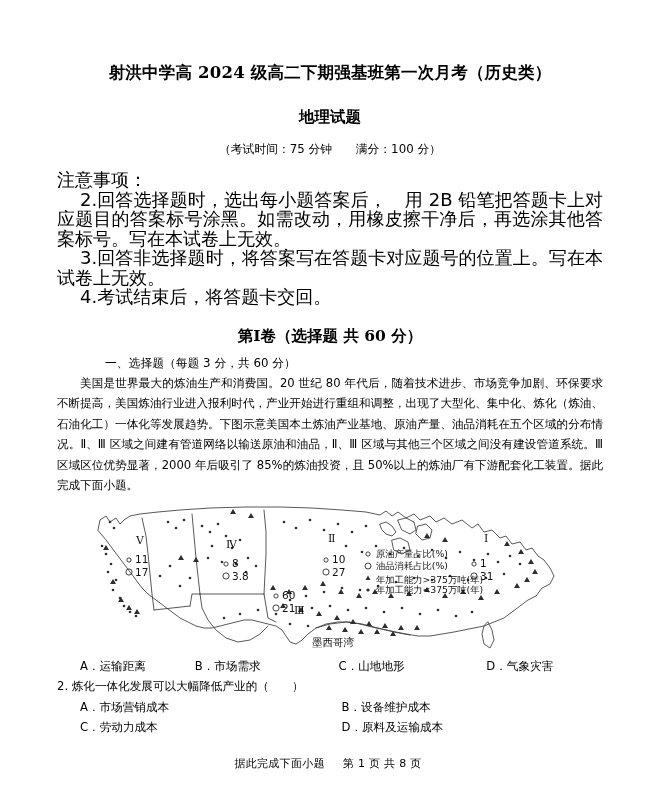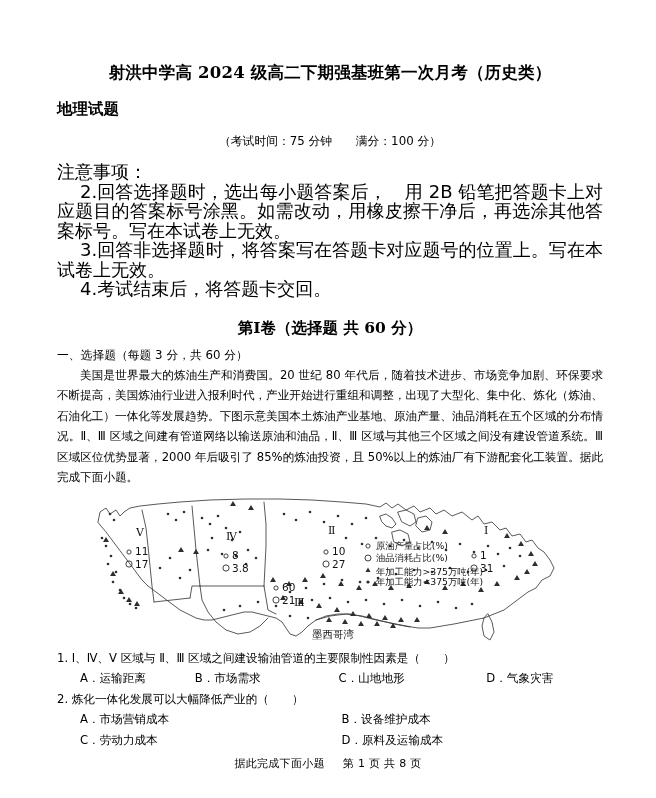--- a/index.html
+++ b/index.html
@@ -34,24 +34,25 @@
   .doc-title {
     text-align: center;
     font-weight: bold;
     font-size: 16.5px;
     line-height: 30px;
     letter-spacing: 0.2px;
     margin-top: 58px;
     padding: 0 6px;
   }
   .doc-subject {
+    text-align: center;
     font-weight: bold;
     font-size: 15.5px;
     line-height: 26px;
-    margin-top: 8px;
+    margin-top: 16px;
   }
   .doc-examinfo {
     text-align: center;
     font-size: 11.8px;
     line-height: 22px;
     margin-top: 8px;
     font-family: "DejaVu Sans", "Liberation Sans", sans-serif;
   }
 
   
@@ -75,20 +76,21 @@
     font-weight: bold;
     font-size: 15.5px;
     line-height: 26px;
     margin-top: 16px;
   }
   .part-title {
     font-size: 11.8px;
     line-height: 20px;
     margin-top: 4px;
     font-family: "DejaVu Sans", "Liberation Sans", sans-serif;
+    margin-left: 48px;
   }
   .passage {
     font-size: 11.6px;
     line-height: 20.5px;
     text-indent: 23px;
     text-align: justify;
     font-family: "DejaVu Sans", "Liberation Sans", sans-serif;
   }
 
   
@@ -381,21 +383,20 @@
             <text x="296" y="81">年加工能力&gt;375万吨(年)</text>
             <text x="296" y="91">年加工能力&lt;375万吨(年)</text>
           </g>
         </g>
 
         <text x="232" y="144" font-family="DejaVu Sans, Liberation Sans, sans-serif" font-size="10.5" fill="#111">墨西哥湾</text>
       </svg>
     </div>
 
     <div class="questions">
-      <div class="q-stem">1. Ⅰ、Ⅳ、Ⅴ 区域与 Ⅱ、Ⅲ 区域之间建设输油管道的主要限制性因素是（　　）</div>
       <div class="opt-row four-col">
         <span class="opt opt-a">A．运输距离</span>
         <span class="opt opt-b">B．市场需求</span>
         <span class="opt opt-c">C．山地地形</span>
         <span class="opt opt-d">D．气象灾害</span>
       </div>
 
       <div class="q-stem">2. 炼化一体化发展可以大幅降低产业的（　　）</div>
       <div class="opt-row two-col">
         <span class="opt">A．市场营销成本</span>

